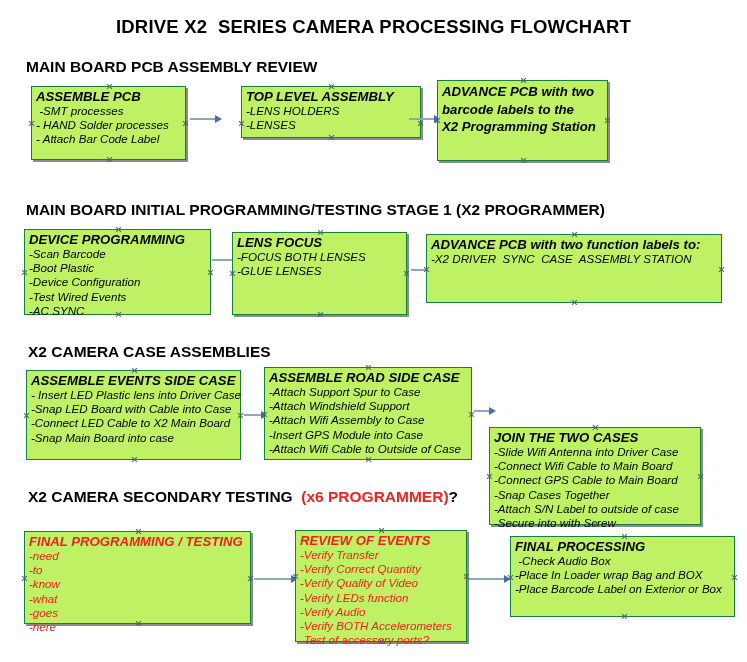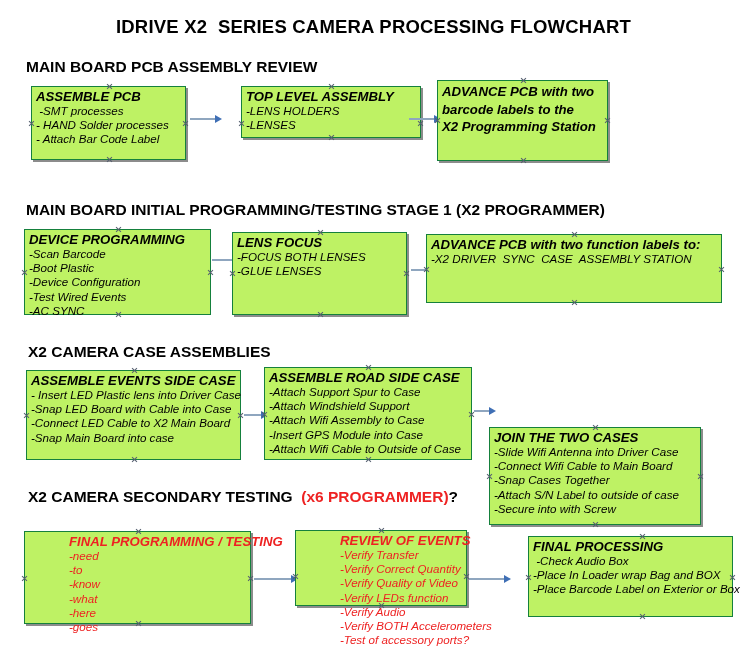--- a/index.html
+++ b/index.html
@@ -70,21 +70,20 @@
     line-height: 17.5px;
   }
   .box-line {
     font-size: 11.6px;
     line-height: 14.2px;
     white-space: pre;
   }
   .red .box-title,
   .red .box-line {
     color: #ee2222;
-    margin-left: 40px;
   }
 
   
   .handle {
     position: absolute;
     width: 7px;
     height: 7px;
     pointer-events: none;
   }
   .handle::before,
@@ -266,54 +265,55 @@
 <div class="connector" style="left:474px; top:406px; width:26px;">
   <div class="shaft" style="width:16px;"></div>
   <div class="head" style="left:15px;"></div>
 </div>
 
 <div class="flow-box shadowed" style="left:489px; top:379px; width:212px; height:98px;margin-top:48px;">
   <div class="box-inner">
     <div class="box-title">JOIN THE TWO CASES</div>
     <div class="box-line">-Slide Wifi Antenna into Driver Case</div>
     <div class="box-line">-Connect Wifi Cable to Main Board</div>
+    <div class="box-line">-Connect GPS Cable to Main Board</div>
     <div class="box-line">-Snap Cases Together</div>
     <div class="box-line">-Attach S/N Label to outside of case</div>
     <div class="box-line">-Secure into with Screw</div>
   </div>
   <span class="handle" style="left:102px; top:-4px;"></span>
   <span class="handle" style="left:102px; bottom:-4px;"></span>
   <span class="handle" style="left:-4px; top:45px;"></span>
   <span class="handle" style="right:-4px; top:45px;"></span>
 </div>
 
 <div class="section-heading" style="left:28px; top:488px;"><span>X2 CAMERA SECONDARY TESTING  </span><span class="accent">(x6 PROGRAMMER)</span><span>?</span></div>
 
 <div class="flow-box red shadowed" style="left:24px; top:531px; width:227px; height:93px;">
   <div class="box-inner">
     <div class="box-title">FINAL PROGRAMMING / TESTING</div>
     <div class="box-line">-need</div>
     <div class="box-line">-to</div>
     <div class="box-line">-know</div>
     <div class="box-line">-what</div>
+    <div class="box-line">-goes</div>
     <div class="box-line">-here</div>
-    <div class="box-line">-goes</div>
   </div>
   <span class="handle" style="left:110px; top:-4px;"></span>
   <span class="handle" style="left:110px; bottom:-4px;"></span>
   <span class="handle" style="left:-4px; top:43px;"></span>
   <span class="handle" style="right:-4px; top:43px;"></span>
 </div>
 
 <div class="connector" style="left:254px; top:574px; width:44px;">
   <div class="shaft" style="width:38px;"></div>
   <div class="head" style="left:37px;"></div>
 </div>
 
-<div class="flow-box shadowed red" style="left:295px; top:530px; width:172px; height:76px;">
+<div class="flow-box shadowed red" style="left:295px; top:530px; width:172px; height:112px;">
   <div class="box-inner">
     <div class="box-title">REVIEW OF EVENTS</div>
     <div class="box-line">-Verify Transfer</div>
     <div class="box-line">-Verify Correct Quantity</div>
     <div class="box-line">-Verify Quality of Video</div>
     <div class="box-line">-Verify LEDs function</div>
     <div class="box-line">-Verify Audio</div>
     <div class="box-line">-Verify BOTH Accelerometers</div>
     <div class="box-line">-Test of accessory ports?</div>
   </div>
@@ -321,21 +321,21 @@
   <span class="handle" style="left:82px; bottom:-4px;"></span>
   <span class="handle" style="left:-4px; top:42px;"></span>
   <span class="handle" style="right:-4px; top:42px;"></span>
 </div>
 
 <div class="connector" style="left:469px; top:574px; width:44px;">
   <div class="shaft" style="width:36px;"></div>
   <div class="head" style="left:35px;"></div>
 </div>
 
-<div class="flow-box" style="left:528px; top:536px; width:205px; height:81px;">
+<div class="flow-box" style="left:510px; top:536px; width:225px; height:81px;">
   <div class="box-inner">
     <div class="box-title">FINAL PROCESSING</div>
     <div class="box-line"> -Check Audio Box</div>
     <div class="box-line">-Place In Loader wrap Bag and BOX</div>
     <div class="box-line">-Place Barcode Label on Exterior or Box</div>
   </div>
   <span class="handle" style="left:110px; top:-4px;"></span>
   <span class="handle" style="left:110px; bottom:-4px;"></span>
   <span class="handle" style="left:-4px; top:37px;"></span>
   <span class="handle" style="right:-4px; top:37px;"></span>

